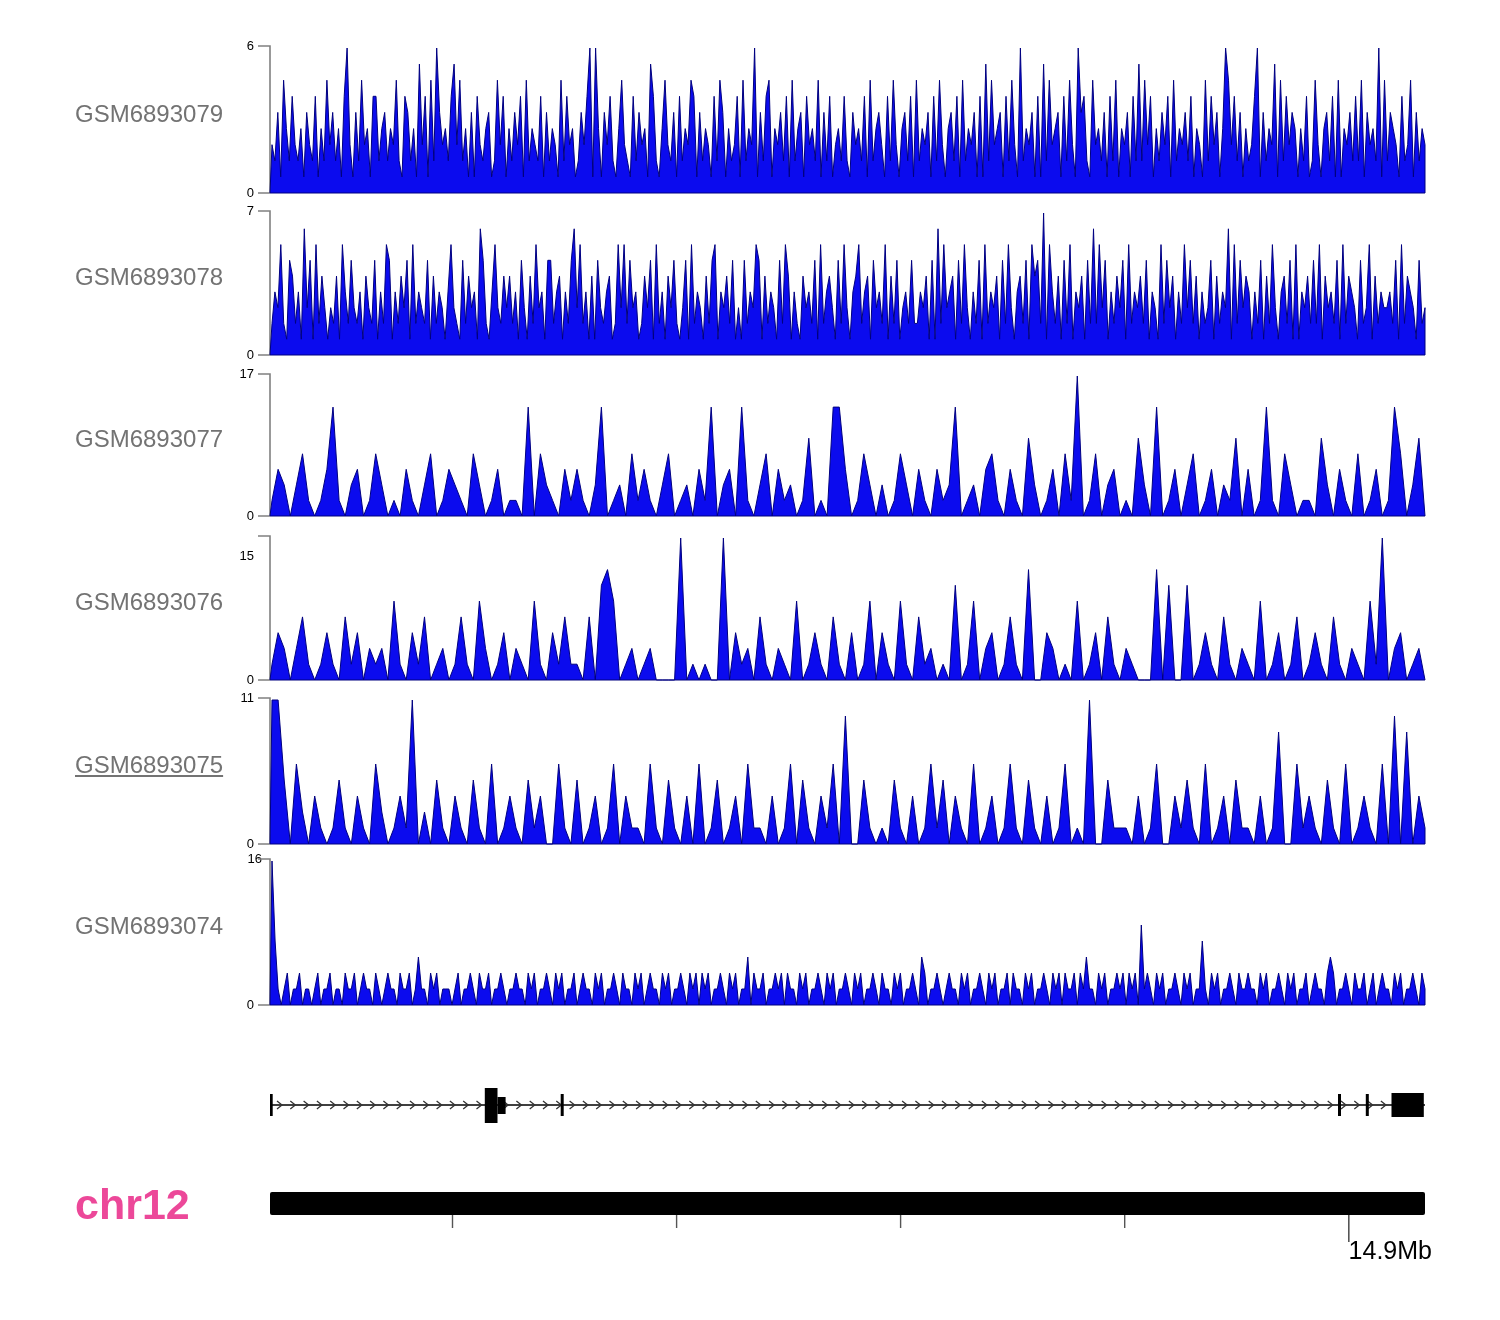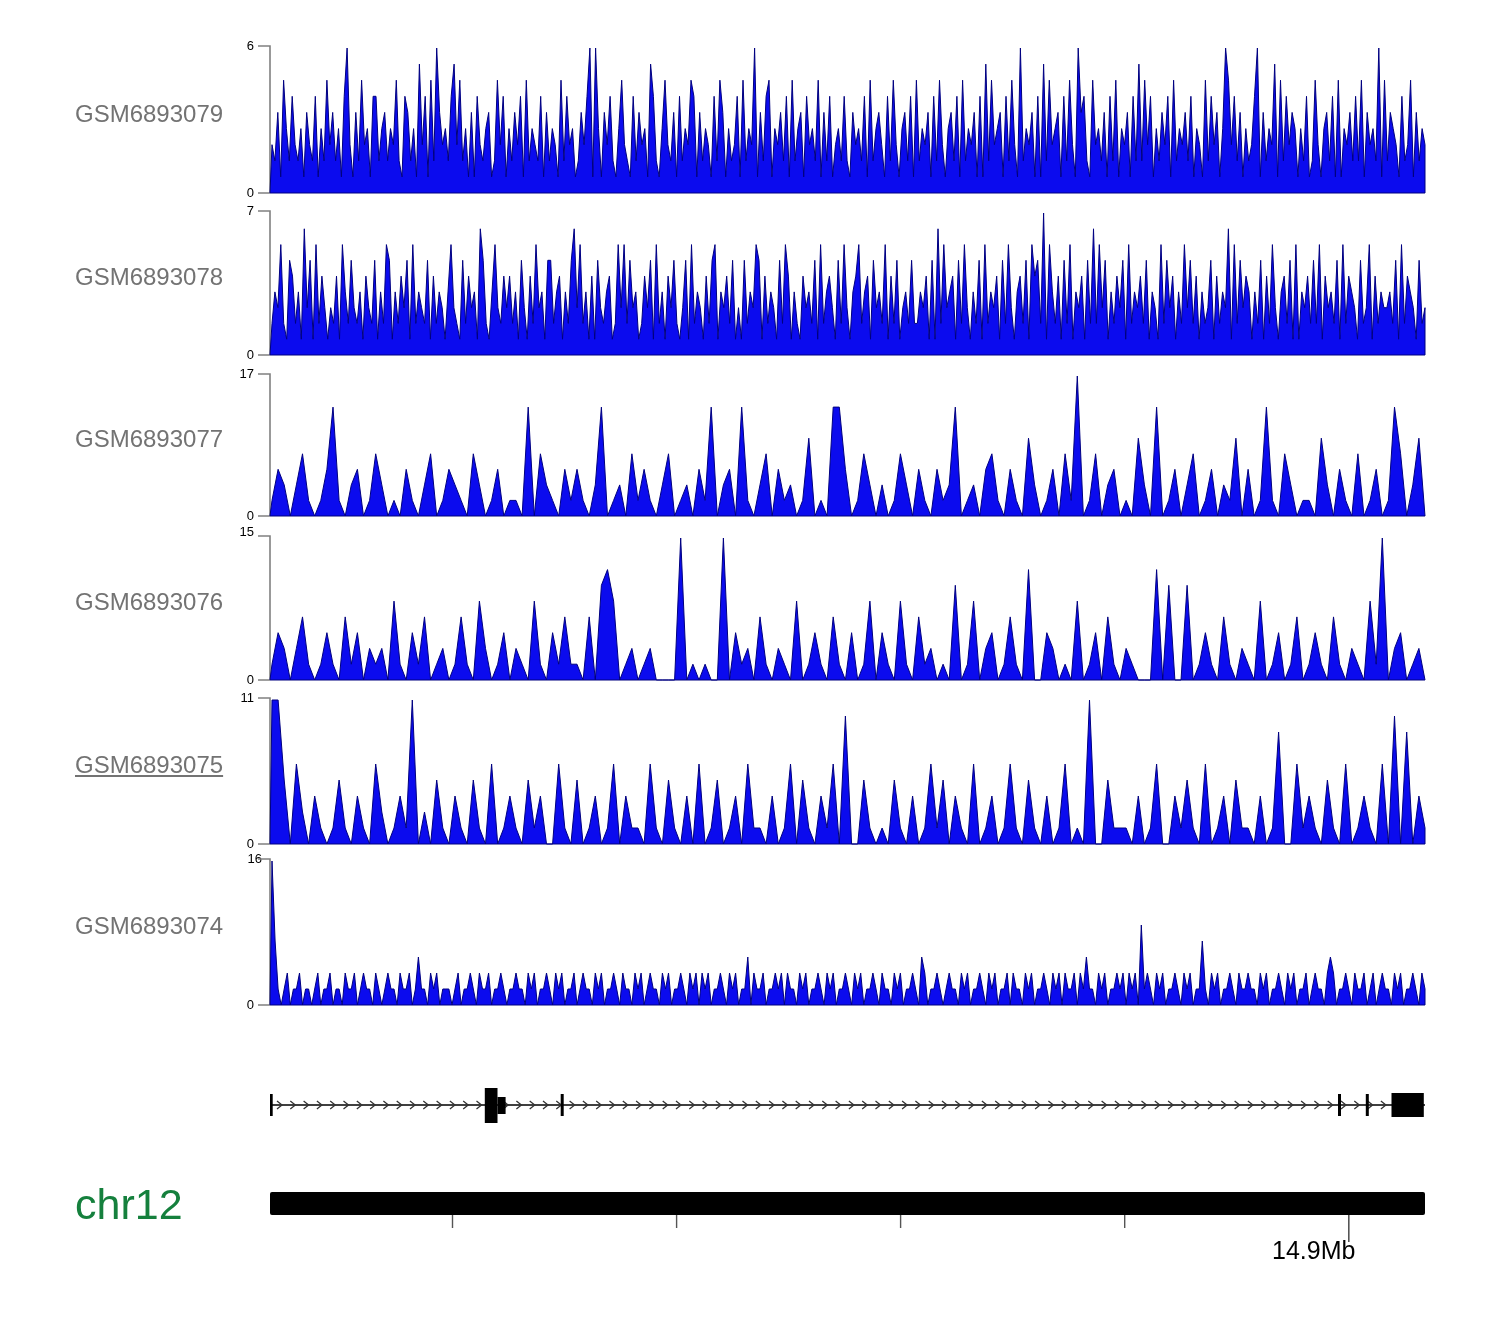--- a/index.html
+++ b/index.html
@@ -8,24 +8,24 @@
     font-family:"Liberation Sans", sans-serif;color:#000;overflow:hidden;
   }
   .abs{position:absolute;}
   .track-label{
     font-size:24px;color:#737373;white-space:nowrap;
   }
   .ylab{
     font-size:13px;color:#000;width:50px;text-align:right;
   }
   .chrom-label{
-    font-size:43px;color:#15803d;
+    font-size:43px;color:#ec4899;font-weight:bold;
   }
   .mb-label{
-    font-size:25px;color:#000;width:160px;text-align:left;
+    font-size:25px;color:#000;width:160px;text-align:right;
   }
   svg{display:block;}
 </style>
 </head>
 <body>
 
 <div id="tracks" class="abs" style="left:0;top:0;width:1500px;height:1020px;">
     <div class="abs track-label" style="left: 75px; top: 99.5px;">GSM6893079</div>
     <div class="abs ylab" style="left: 204px; top: 38px;">6</div>
     <div class="abs ylab" style="left: 204px; top: 185px;">0</div>
@@ -41,21 +41,21 @@
       <polygon points="14,145 16.0,113.4 18.9,81.9 21.9,97.7 24.8,34.6 27.7,113.4 30.7,129.2 33.6,50.3 36.5,66.1 39.5,113.4 42.4,81.9 45.3,129.2 48.3,18.8 51.2,97.7 54.1,50.3 57.1,129.2 60.0,34.6 62.9,113.4 65.9,66.1 68.8,97.7 71.7,129.2 74.7,97.7 77.6,113.4 80.5,66.1 83.5,129.2 86.4,34.6 89.3,81.9 92.3,113.4 95.2,50.3 98.1,97.7 101.1,113.4 104.0,81.9 106.9,129.2 109.9,66.1 112.8,97.7 115.8,113.4 118.7,50.3 121.6,129.2 124.6,81.9 127.5,113.4 130.4,34.6 133.4,50.3 136.3,129.2 139.2,81.9 142.2,113.4 145.1,66.1 148.0,97.7 151.0,50.3 153.9,129.2 156.8,34.6 159.8,113.4 162.7,81.9 165.6,97.7 168.6,113.4 171.5,50.3 174.4,129.2 177.4,66.1 180.3,113.4 183.2,81.9 186.2,97.7 189.1,129.2 192.0,81.9 195.0,34.6 197.9,97.7 200.8,113.4 203.8,129.2 206.7,50.3 209.6,113.4 212.6,66.1 215.5,97.7 218.4,81.9 221.4,129.2 224.3,18.8 227.2,50.3 230.2,113.4 233.1,129.2 236.0,81.9 239.0,34.6 241.9,97.7 244.8,113.4 247.8,66.1 250.7,97.7 253.6,66.1 256.6,113.4 259.5,81.9 262.4,129.2 265.4,50.3 268.3,97.7 271.2,129.2 274.2,66.1 277.1,113.4 280.0,34.6 283.0,97.7 285.9,81.9 288.8,129.2 291.8,50.3 294.7,50.3 297.6,113.4 300.6,81.9 303.5,66.1 306.5,129.2 309.4,81.9 312.3,113.4 315.3,50.3 318.2,18.8 321.1,97.7 324.1,34.6 327.0,113.4 329.9,81.9 332.9,129.2 335.8,66.1 338.7,129.2 341.7,50.3 344.6,97.7 347.5,113.4 350.5,81.9 353.4,66.1 356.3,129.2 359.3,113.4 362.2,34.6 365.1,97.7 368.1,34.6 371.0,113.4 373.9,50.3 376.9,97.7 379.8,81.9 382.7,129.2 385.7,113.4 388.6,66.1 391.5,97.7 394.5,50.3 397.4,129.2 400.3,34.6 403.3,113.4 406.2,81.9 409.1,129.2 412.1,66.1 415.0,97.7 417.9,50.3 420.9,113.4 423.8,129.2 426.7,97.7 429.7,50.3 432.6,129.2 435.5,34.6 438.5,113.4 441.4,81.9 444.3,97.7 447.3,129.2 450.2,66.1 453.1,113.4 456.1,50.3 459.0,34.6 461.9,129.2 464.9,81.9 467.8,97.7 470.7,66.1 473.7,113.4 476.6,50.3 479.5,129.2 482.5,97.7 485.4,129.2 488.3,50.3 491.3,113.4 494.2,81.9 497.2,97.7 500.1,34.6 503.0,50.3 506.0,129.2 508.9,66.1 511.8,113.4 514.8,81.9 517.7,97.7 520.6,129.2 523.6,50.3 526.5,113.4 529.4,34.6 532.4,66.1 535.3,129.2 538.2,81.9 541.2,113.4 544.1,129.2 547.0,66.1 550.0,97.7 552.9,81.9 555.8,113.4 558.8,50.3 561.7,129.2 564.6,34.6 567.6,113.4 570.5,81.9 573.4,66.1 576.4,97.7 579.3,129.2 582.2,50.3 585.2,113.4 588.1,34.6 591.0,97.7 594.0,129.2 596.9,81.9 599.8,66.1 602.8,34.6 605.7,113.4 608.6,81.9 611.6,66.1 614.5,129.2 617.4,50.3 620.4,97.7 623.3,81.9 626.2,113.4 629.2,34.6 632.1,129.2 635.0,66.1 638.0,113.4 640.9,50.3 643.8,129.2 646.8,97.7 649.7,81.9 652.6,113.4 655.6,50.3 658.5,113.4 661.4,113.4 664.4,81.9 667.3,97.7 670.2,66.1 673.2,129.2 676.1,50.3 679.0,129.2 682.0,18.8 684.9,113.4 687.8,34.6 690.8,97.7 693.7,81.9 696.7,66.1 699.6,129.2 702.5,50.3 705.5,113.4 708.4,34.6 711.3,97.7 714.3,129.2 717.2,81.9 720.1,113.4 723.1,50.3 726.0,129.2 728.9,34.6 731.9,113.4 734.8,81.9 737.7,97.7 740.7,66.1 743.6,129.2 746.5,50.3 749.5,113.4 752.4,34.6 755.3,97.7 758.3,129.2 761.2,81.9 764.1,66.1 767.1,113.4 770.0,50.3 772.9,129.2 775.9,34.6 778.8,66.1 781.7,50.3 784.7,113.4 787.6,3.0 790.5,129.2 793.5,34.6 796.4,81.9 799.3,113.4 802.3,66.1 805.2,129.2 808.1,50.3 811.1,113.4 814.0,34.6 816.9,129.2 819.9,81.9 822.8,97.7 825.7,66.1 828.7,129.2 831.6,50.3 834.5,113.4 837.5,18.8 840.4,113.4 843.3,34.6 846.3,97.7 849.2,50.3 852.1,129.2 855.1,81.9 858.0,113.4 860.9,66.1 863.9,97.7 866.8,50.3 869.7,129.2 872.7,34.6 875.6,113.4 878.5,81.9 881.5,97.7 884.4,66.1 887.4,113.4 890.3,50.3 893.2,129.2 896.2,81.9 899.1,97.7 902.0,129.2 905.0,34.6 907.9,113.4 910.8,50.3 913.8,97.7 916.7,66.1 919.6,129.2 922.6,81.9 925.5,113.4 928.4,34.6 931.4,97.7 934.3,50.3 937.2,113.4 940.2,66.1 943.1,129.2 946.0,81.9 949.0,113.4 951.9,97.7 954.8,50.3 957.8,129.2 960.7,66.1 963.6,113.4 966.6,81.9 969.5,97.7 972.4,18.8 975.4,129.2 978.3,34.6 981.2,113.4 984.2,50.3 987.1,97.7 990.0,66.1 993.0,81.9 995.9,129.2 998.8,81.9 1001.8,113.4 1004.7,50.3 1007.6,129.2 1010.6,66.1 1013.5,113.4 1016.4,34.6 1019.4,97.7 1022.3,129.2 1025.2,81.9 1028.2,66.1 1031.1,113.4 1034.0,50.3 1037.0,129.2 1039.9,34.6 1042.8,129.2 1045.8,81.9 1048.7,97.7 1051.6,66.1 1054.6,113.4 1057.5,50.3 1060.4,113.4 1063.4,34.6 1066.3,129.2 1069.2,66.1 1072.2,97.7 1075.1,81.9 1078.1,113.4 1081.0,50.3 1083.9,129.2 1086.9,34.6 1089.8,113.4 1092.7,66.1 1095.7,81.9 1098.6,97.7 1101.5,129.2 1104.5,50.3 1107.4,113.4 1110.3,97.7 1113.3,34.6 1116.2,129.2 1119.1,66.1 1122.1,113.4 1125.0,81.9 1127.9,97.7 1130.9,97.7 1133.8,81.9 1136.7,113.4 1139.7,50.3 1142.6,129.2 1145.5,34.6 1148.5,113.4 1151.4,66.1 1154.3,81.9 1157.3,97.7 1160.2,129.2 1163.1,50.3 1166.1,113.4 1169.0,97.7 1169,145" fill="#0b0bee" stroke="#000080" stroke-width="1"></polygon>
     </svg>
     <div class="abs track-label" style="left: 75px; top: 425px;">GSM6893077</div>
     <div class="abs ylab" style="left: 204px; top: 366px;">17</div>
     <div class="abs ylab" style="left: 204px; top: 508px;">0</div>
     <svg width="1171" height="144" style="position: absolute; left: 256px; top: 373px;">
       <path d="M2 1 L14 1 L14 143 M2 143 L14 143" stroke="#808080" stroke-width="1.6" fill="none"></path>
       <polygon points="14,143 16.0,127.4 22.1,96.3 28.2,111.9 34.3,143.0 40.4,111.9 46.5,80.8 52.6,127.4 58.7,143.0 64.8,127.4 70.9,96.3 77.0,34.1 83.1,127.4 89.2,143.0 95.3,111.9 101.4,96.3 107.5,143.0 113.6,127.4 119.7,80.8 125.8,111.9 131.9,143.0 138.0,127.4 144.1,143.0 150.2,96.3 156.3,127.4 162.4,143.0 168.5,111.9 174.6,80.8 180.7,143.0 186.8,127.4 192.9,96.3 199.0,111.9 205.1,127.4 211.2,143.0 217.3,80.8 223.4,111.9 229.5,143.0 235.6,127.4 241.7,96.3 247.8,143.0 253.9,127.4 260.0,127.4 266.1,143.0 272.2,34.1 278.3,143.0 284.4,80.8 290.5,111.9 296.6,127.4 302.7,143.0 308.8,96.3 314.9,127.4 321.0,96.3 327.1,127.4 333.2,143.0 339.3,111.9 345.4,34.1 351.5,143.0 357.6,127.4 363.7,111.9 369.8,143.0 375.9,80.8 382.0,127.4 388.1,96.3 394.2,127.4 400.3,143.0 406.4,111.9 412.5,80.8 418.6,143.0 424.7,127.4 430.8,111.9 436.9,143.0 443.0,96.3 449.1,127.4 455.2,34.1 461.3,143.0 467.4,111.9 473.5,96.3 479.6,143.0 485.7,34.1 491.8,127.4 497.9,143.0 504.0,111.9 510.1,80.8 516.2,143.0 522.3,96.3 528.4,127.4 534.5,111.9 540.6,143.0 546.7,127.4 552.8,65.2 558.9,143.0 565.0,127.4 571.1,143.0 577.2,34.1 583.3,34.1 589.4,96.3 595.6,143.0 601.7,127.4 607.8,80.8 613.9,111.9 620.0,143.0 626.1,111.9 632.2,143.0 638.3,127.4 644.4,80.8 650.5,111.9 656.6,143.0 662.7,96.3 668.8,127.4 674.9,143.0 681.0,96.3 687.1,127.4 693.2,111.9 699.3,34.1 705.4,143.0 711.5,127.4 717.6,111.9 723.7,143.0 729.8,96.3 735.9,80.8 742.0,127.4 748.1,143.0 754.2,96.3 760.3,127.4 766.4,143.0 772.5,65.2 778.6,111.9 784.7,143.0 790.8,127.4 796.9,96.3 803.0,143.0 809.1,80.8 815.2,127.4 821.3,3.0 827.4,143.0 833.5,127.4 839.6,80.8 845.7,143.0 851.8,111.9 857.9,96.3 864.0,143.0 870.1,127.4 876.2,143.0 882.3,65.2 888.4,111.9 894.5,143.0 900.6,34.1 906.7,143.0 912.8,127.4 918.9,96.3 925.0,143.0 931.1,111.9 937.2,80.8 943.3,143.0 949.4,127.4 955.5,96.3 961.6,143.0 967.7,111.9 973.8,127.4 979.9,65.2 986.0,143.0 992.1,96.3 998.2,143.0 1004.3,127.4 1010.4,34.1 1016.5,127.4 1022.6,143.0 1028.7,80.8 1034.8,111.9 1040.9,143.0 1047.0,127.4 1053.1,127.4 1059.2,143.0 1065.3,65.2 1071.4,111.9 1077.5,143.0 1083.6,96.3 1089.7,127.4 1095.8,143.0 1101.9,80.8 1108.0,143.0 1114.1,127.4 1120.2,96.3 1126.3,143.0 1132.4,127.4 1138.5,34.1 1144.6,80.8 1150.7,143.0 1156.8,111.9 1162.9,65.2 1169.0,143.0 1169,143" fill="#0b0bee" stroke="#000080" stroke-width="1"></polygon>
     </svg>
     <div class="abs track-label" style="left: 75px; top: 588px;">GSM6893076</div>
-    <div class="abs ylab" style="left: 204px; top: 524px;">15</div>
+    <div class="abs ylab" style="left: 204px; top: 548px;">15</div>
     <div class="abs ylab" style="left: 204px; top: 672px;">0</div>
     <svg width="1171" height="146" style="position: absolute; left: 256px; top: 535px;">
       <path d="M2 1 L14 1 L14 145 M2 145 L14 145" stroke="#808080" stroke-width="1.6" fill="none"></path>
       <polygon points="14,145 16.0,129.2 22.1,97.7 28.2,113.4 34.3,145.0 40.4,113.4 46.5,81.9 52.6,129.2 58.7,145.0 64.8,129.2 70.9,97.7 77.0,129.2 83.1,145.0 89.2,81.9 95.3,129.2 101.4,97.7 107.5,145.0 113.6,113.4 119.7,129.2 125.8,113.4 131.9,145.0 138.0,66.1 144.1,129.2 150.2,145.0 156.3,97.7 162.4,129.2 168.5,81.9 174.6,145.0 180.7,129.2 186.8,113.4 192.9,145.0 199.0,129.2 205.1,81.9 211.2,129.2 217.3,145.0 223.4,66.1 229.5,113.4 235.6,145.0 241.7,129.2 247.8,97.7 253.9,145.0 260.0,113.4 266.1,129.2 272.2,145.0 278.3,66.1 284.4,129.2 290.5,145.0 296.6,97.7 302.7,129.2 308.8,81.9 314.9,129.2 321.0,129.2 327.1,145.0 333.2,81.9 339.3,145.0 345.4,50.3 351.5,34.6 357.6,66.1 363.7,145.0 369.8,129.2 375.9,113.4 382.0,145.0 388.1,129.2 394.2,113.4 400.3,145.0 406.4,145.0 412.5,145.0 418.6,145.0 424.7,3.0 430.8,145.0 436.9,129.2 443.0,145.0 449.1,129.2 455.2,145.0 461.3,145.0 467.4,3.0 473.5,145.0 479.6,97.7 485.7,129.2 491.8,113.4 497.9,145.0 504.0,81.9 510.1,129.2 516.2,145.0 522.3,113.4 528.4,129.2 534.5,145.0 540.6,66.1 546.7,145.0 552.8,129.2 558.9,97.7 565.0,129.2 571.1,145.0 577.2,81.9 583.3,129.2 589.4,145.0 595.6,97.7 601.7,145.0 607.8,129.2 613.9,66.1 620.0,145.0 626.1,97.7 632.2,129.2 638.3,145.0 644.4,66.1 650.5,129.2 656.6,145.0 662.7,81.9 668.8,129.2 674.9,113.4 681.0,145.0 687.1,129.2 693.2,145.0 699.3,50.3 705.4,145.0 711.5,129.2 717.6,66.1 723.7,145.0 729.8,113.4 735.9,97.7 742.0,145.0 748.1,129.2 754.2,81.9 760.3,129.2 766.4,145.0 772.5,34.6 778.6,145.0 784.7,145.0 790.8,97.7 796.9,113.4 803.0,145.0 809.1,129.2 815.2,145.0 821.3,66.1 827.4,145.0 833.5,129.2 839.6,97.7 845.7,145.0 851.8,81.9 857.9,129.2 864.0,145.0 870.1,113.4 876.2,129.2 882.3,145.0 888.4,145.0 894.5,145.0 900.6,34.6 906.7,145.0 912.8,50.3 918.9,145.0 925.0,145.0 931.1,50.3 937.2,145.0 943.3,129.2 949.4,97.7 955.5,129.2 961.6,145.0 967.7,81.9 973.8,129.2 979.9,145.0 986.0,113.4 992.1,129.2 998.2,145.0 1004.3,66.1 1010.4,145.0 1016.5,129.2 1022.6,97.7 1028.7,145.0 1034.8,129.2 1040.9,81.9 1047.0,145.0 1053.1,129.2 1059.2,97.7 1065.3,129.2 1071.4,145.0 1077.5,81.9 1083.6,129.2 1089.7,145.0 1095.8,113.4 1101.9,129.2 1108.0,145.0 1114.1,66.1 1120.2,129.2 1126.3,3.0 1132.4,145.0 1138.5,113.4 1144.6,97.7 1150.7,145.0 1156.8,129.2 1162.9,113.4 1169.0,145.0 1169,145" fill="#0b0bee" stroke="#000080" stroke-width="1"></polygon>
     </svg>
     <div class="abs track-label" style="left: 75px; top: 751px; text-decoration: underline;">GSM6893075</div>
     <div class="abs ylab" style="left: 204px; top: 690px;">11</div>
     <div class="abs ylab" style="left: 204px; top: 836px;">0</div>
     <svg width="1171" height="148" style="position: absolute; left: 256px; top: 697px;">
       <path d="M2 1 L14 1 L14 147 M2 147 L14 147" stroke="#808080" stroke-width="1.6" fill="none"></path>

